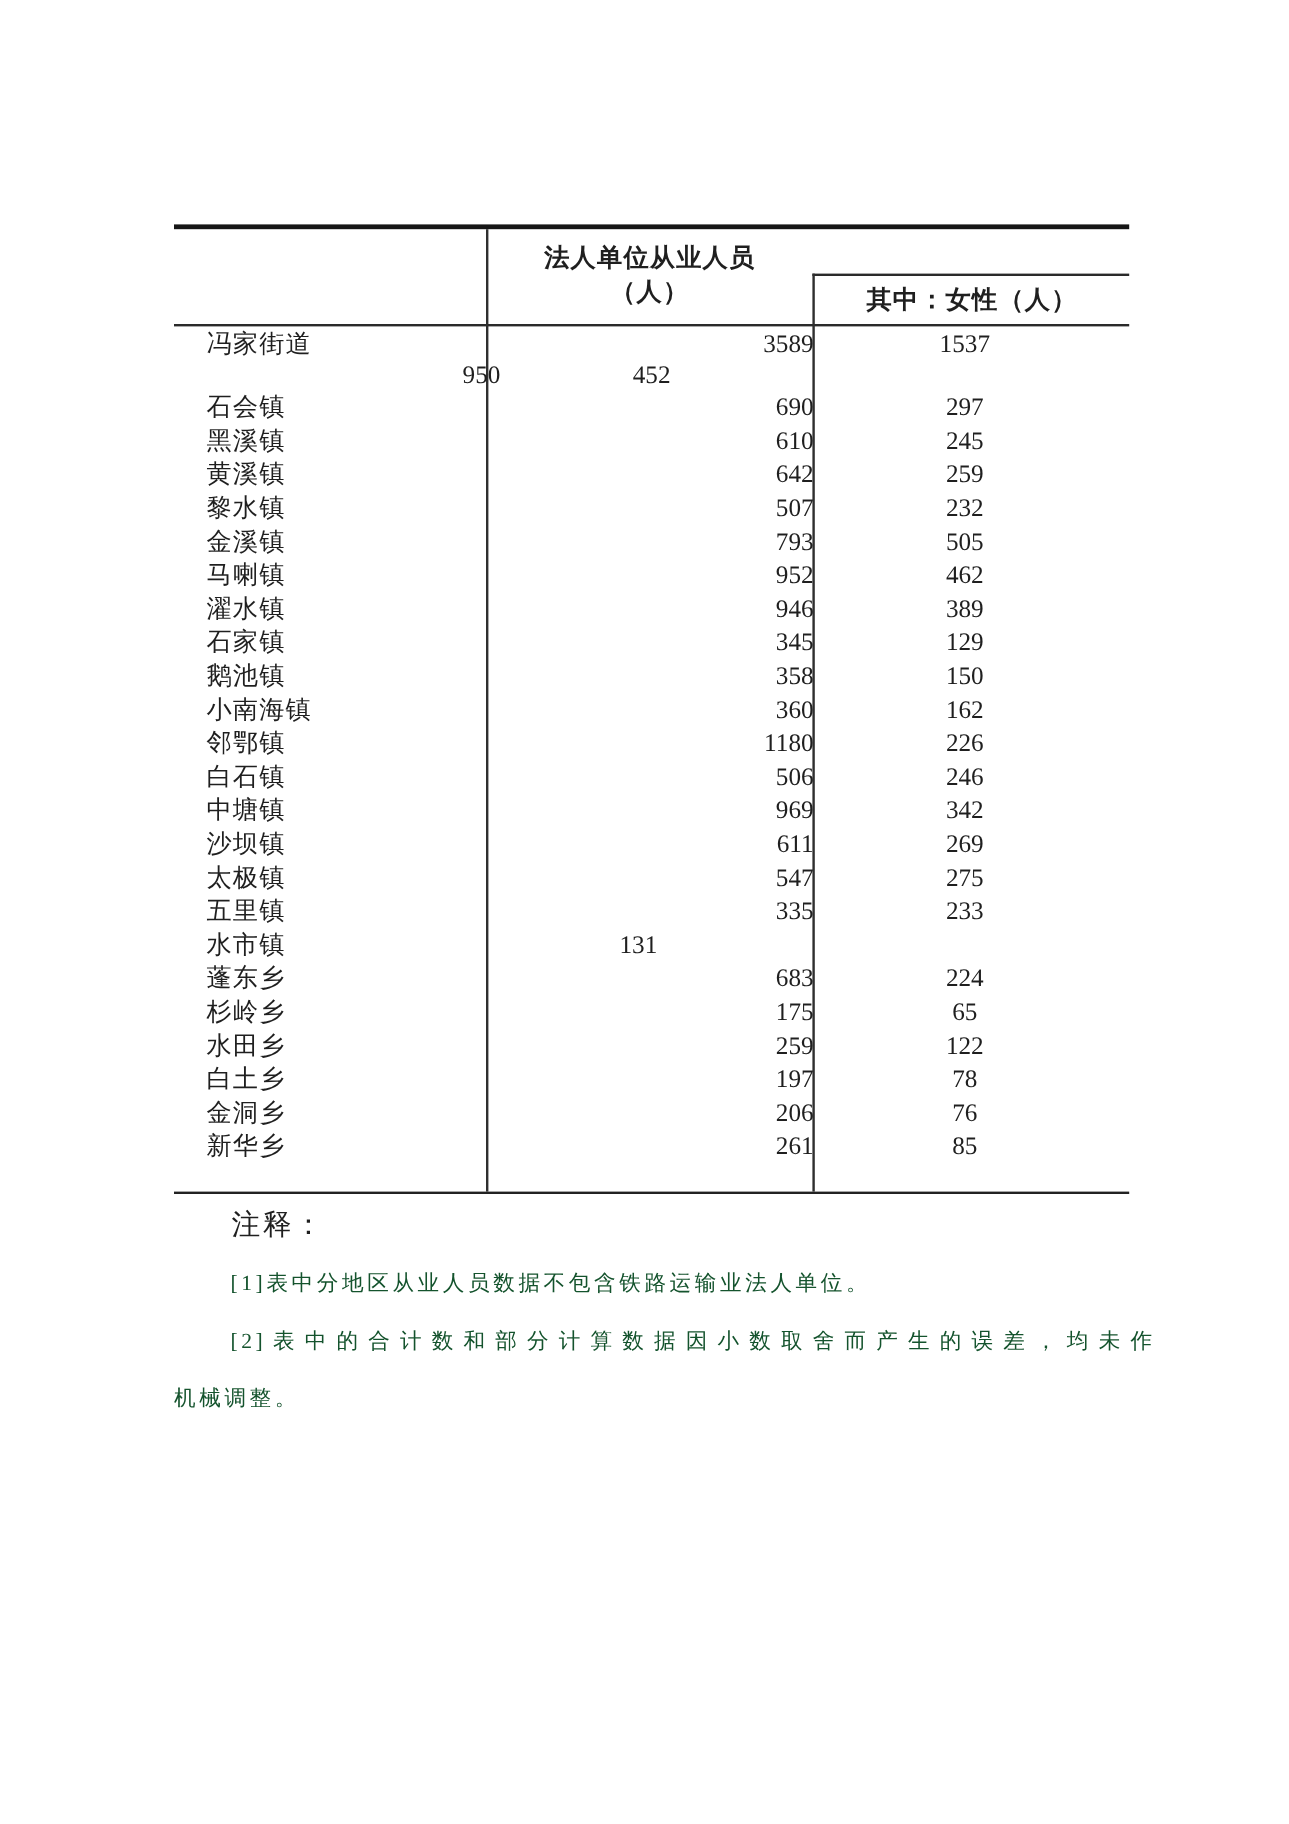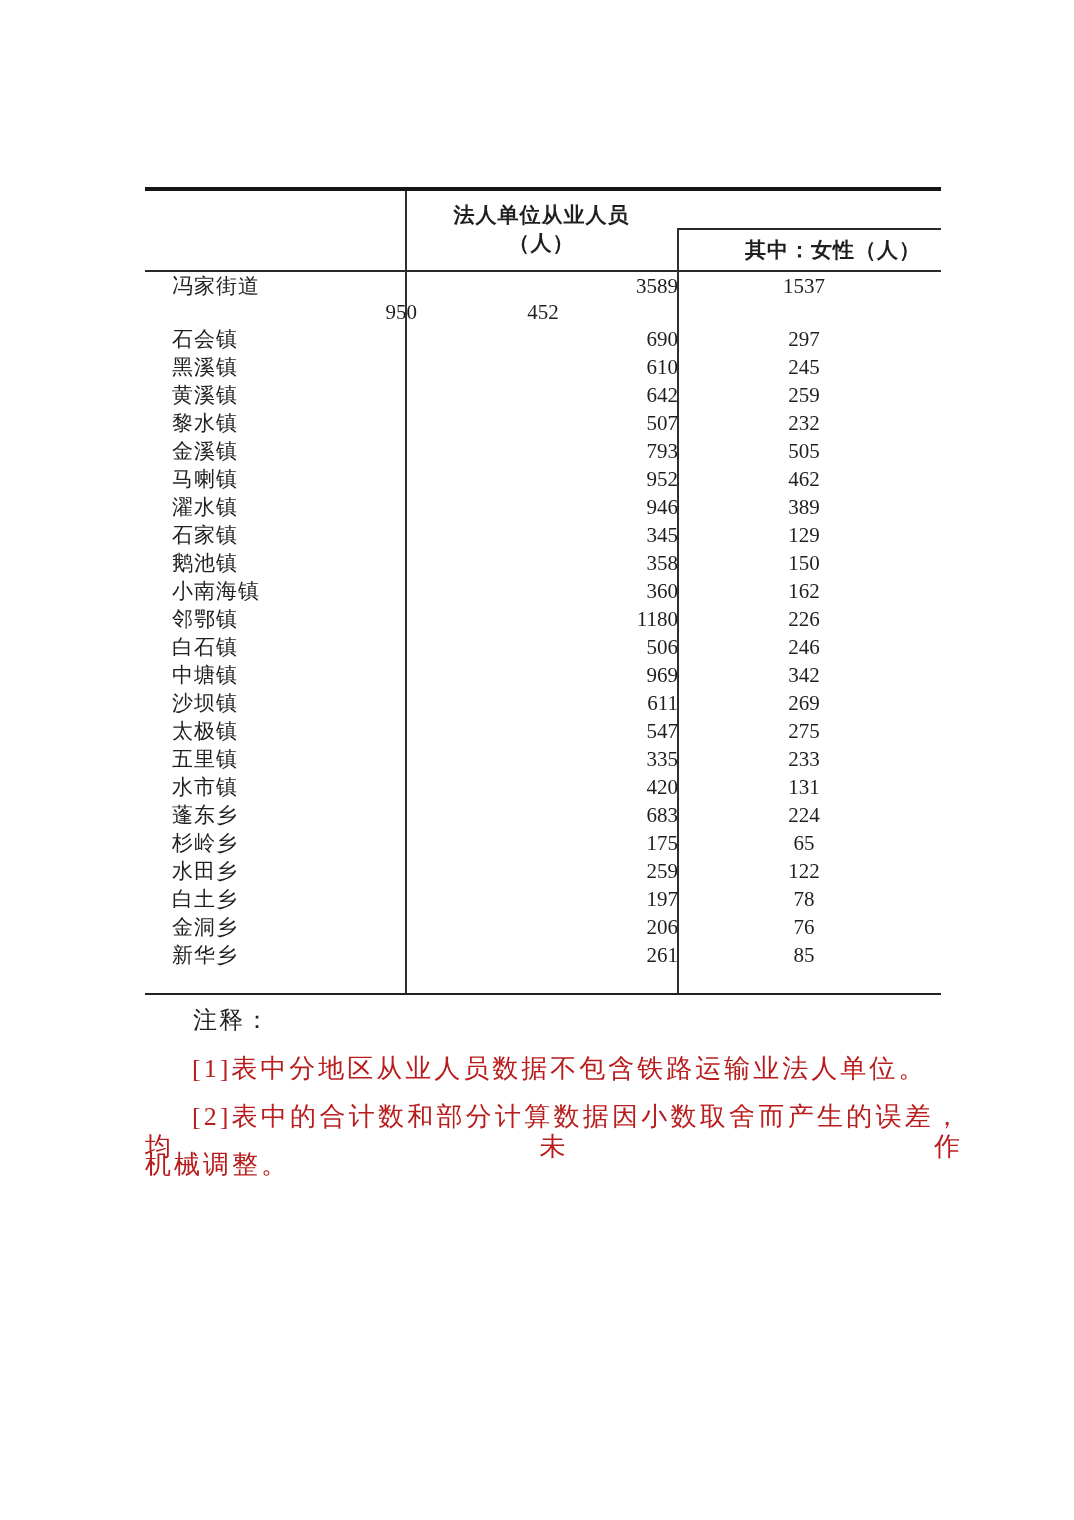--- a/index.html
+++ b/index.html
@@ -54,21 +54,20 @@
     left: 534px;
     top: 43px;
     width: 262px;
     height: 40px;
     display: flex;
     align-items: center;
     justify-content: center;
     font-weight: bold;
     font-size: 21px;
     letter-spacing: 1px;
-    padding-left: 23px;
   }
   .header-bottom {
     position: absolute;
     left: 0; right: 0;
     top: 83px;
     height: 2px;
     background: #2a2a2a;
   }
   .vline1 {
     position: absolute;
@@ -132,24 +131,24 @@
     top: 1004px;
     font-family: "Liberation Sans", "DejaVu Sans", sans-serif;
     font-weight: normal;
     font-size: 24px;
     letter-spacing: 2px;
   }
   .note-line {
     position: absolute;
     left: 145px;
     width: 818px;
-    font-size: 26px;
+    font-size: 18px;
     letter-spacing: 3px;
     line-height: 30px;
-    color: #b91c1c;
+    color: #14532d;
   }
   .note-1  { top: 1054px; text-indent: 47px; }
   .note-2a { top: 1102px; text-indent: 47px; text-align: justify; text-align-last: justify; }
   .note-2b { top: 1150px; }
 </style>
 </head>
 <body>
 
 <div class="page">
 
@@ -253,21 +252,20 @@
           <div class="cell-total">547</div>
           <div class="cell-female">275</div>
         </div>
         <div class="trow">
           <div class="cell-region">五里镇</div>
           <div class="cell-total">335</div>
           <div class="cell-female">233</div>
         </div>
         <div class="trow">
           <div class="cell-region">水市镇</div>
-          <div class="cell-total">420</div>
           <div class="cell-female">131</div>
         </div>
         <div class="trow">
           <div class="cell-region">蓬东乡</div>
           <div class="cell-total">683</div>
           <div class="cell-female">224</div>
         </div>
         <div class="trow">
           <div class="cell-region">杉岭乡</div>
           <div class="cell-total">175</div>

